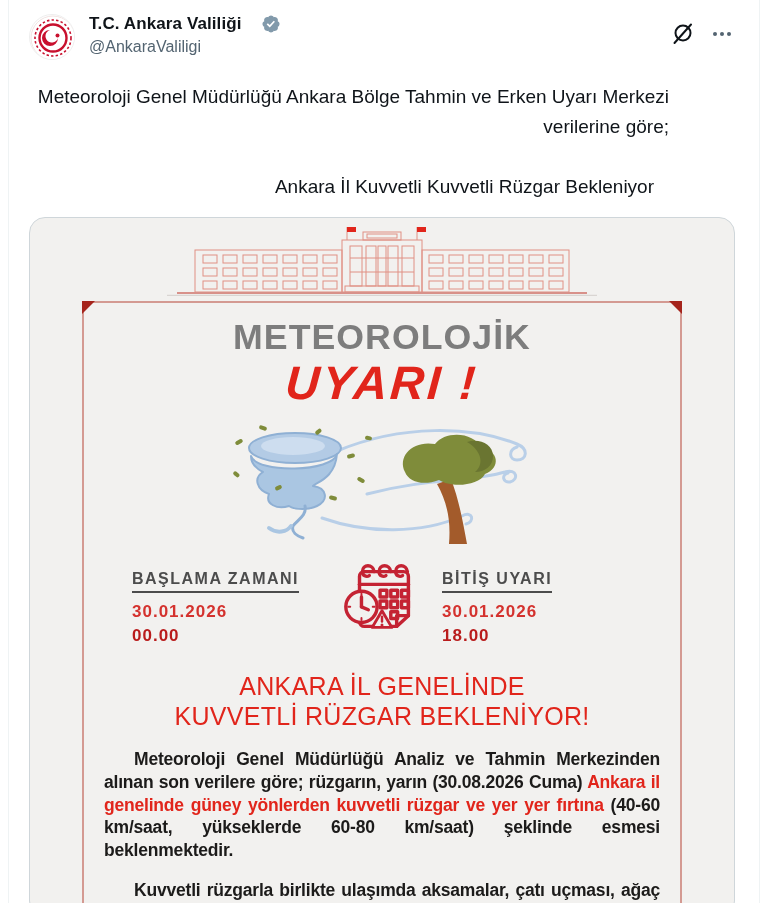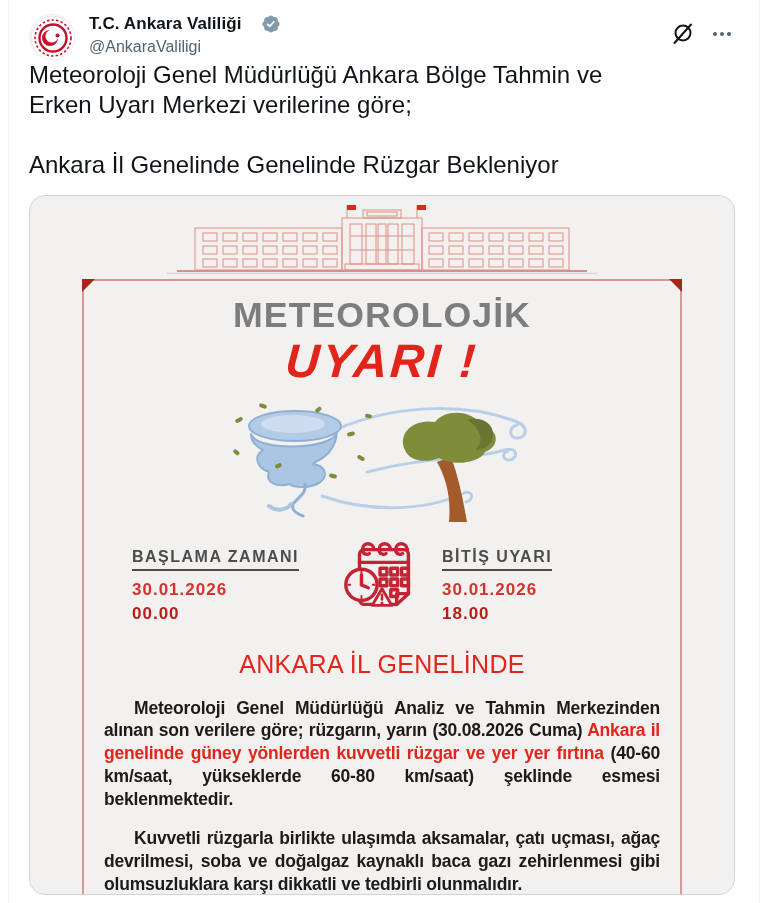--- a/index.html
+++ b/index.html
@@ -13,22 +13,22 @@
   .tweet-header { display:flex; align-items:flex-start; width:706px; }
   .avatar { width:46px; height:46px; border-radius:50%; overflow:hidden; flex:0 0 46px;
     border:1px solid #eee; background:#fff; }
   .names { margin-left:14px; flex:1; }
   .name-row { display:flex; align-items:center; gap:19px; }
   .display-name { font-size:17px; font-weight:bold; color:#0f1419; letter-spacing:0.1px; }
   .handle { font-size:16px; color:#536471; margin-top:4px; }
   .header-actions { display:flex; align-items:center; gap:16px; padding-top:8px; padding-right:2px; }
 
   
-  .tweet-text { width:640px; font-size:24px; line-height:30px;
-    color:#0f1419; }
+  .tweet-text { margin-top:22px; width:640px; font-size:19px; line-height:30px;
+    color:#0f1419;text-align:right; }
   .tweet-text p.second { margin-top:30px; }
   .excl-icon { display:inline-block; width:8px; height:21px; margin-left:7px; position:relative; top:2px; }
   .excl-icon .bar { width:7px; height:13px; background:#dd2e44; border-radius:3.5px 3.5px 2.5px 2.5px; }
   .excl-icon .dot { width:6px; height:6px; background:#dd2e44; border-radius:50%; margin-top:3px; margin-left:0.5px; }
 
   
   .media-card { margin-top:15px; width:706px; height:700px;
     border:1px solid #cfd6da; border-radius:16px; background:#f2f1ef;
     overflow:hidden; position:relative; }
   .building-wrap { display:flex; justify-content:center; padding-top:6px; }
@@ -98,21 +98,21 @@
       <svg width="22" height="22" viewBox="0 0 22 22">
         <circle cx="4" cy="11" r="2" fill="#536471"></circle>
         <circle cx="11" cy="11" r="2" fill="#536471"></circle>
         <circle cx="18" cy="11" r="2" fill="#536471"></circle>
       </svg>
     </div>
   </div>
 
   <div class="tweet-text">
     <p>Meteoroloji Genel Müdürlüğü Ankara Bölge Tahmin ve Erken Uyarı Merkezi verilerine göre;</p>
-    <p class="second"><span>Ankara İl Genelinde Genelinde Rüzgar Bekleniyor</span><span class="excl-icon"><span class="bar"></span><span class="dot"></span></span></p>
+    <p class="second"><span>Ankara İl Kuvvetli Kuvvetli Rüzgar Bekleniyor</span><span class="excl-icon"><span class="bar"></span><span class="dot"></span></span></p>
   </div>
 
   <div class="media-card">
 
     <div class="building-wrap">
       <svg width="430" height="72" viewBox="0 0 430 72">
         <g stroke="#e09084" fill="none" stroke-width="1">
 
           <line x1="180" y1="3" x2="180" y2="16"></line>
             <path d="M180,3 h9 v5 h-9 z" fill="#e1251b" stroke="none"></path>
@@ -273,20 +273,21 @@
 
         <div class="time-col">
           <div class="time-label">BİTİŞ UYARI</div>
           <div class="time-date">30.01.2026</div>
           <div class="time-time">18.00</div>
         </div>
       </div>
 
       <div class="headline">
         <div>ANKARA İL GENELİNDE</div>
+        <div>KUVVETLİ RÜZGAR BEKLENİYOR!</div>
       </div>
 
       <p class="body-par"><span>Meteoroloji Genel Müdürlüğü Analiz ve Tahmin Merkezinden alınan son verilere göre; rüzgarın, yarın (30.08.2026 Cuma) </span><span class="red">Ankara il genelinde güney yönlerden kuvvetli rüzgar ve yer yer fırtına</span><span> (40-60 km/saat, yükseklerde 60-80 km/saat) şeklinde esmesi beklenmektedir.</span></p>
 
       <p class="body-par">Kuvvetli rüzgarla birlikte ulaşımda aksamalar, çatı uçması, ağaç devrilmesi, soba ve doğalgaz kaynaklı baca gazı zehirlenmesi gibi olumsuzluklara karşı dikkatli ve tedbirli olunmalıdır.</p>
     </div>
   </div>
 
 </div>
 

